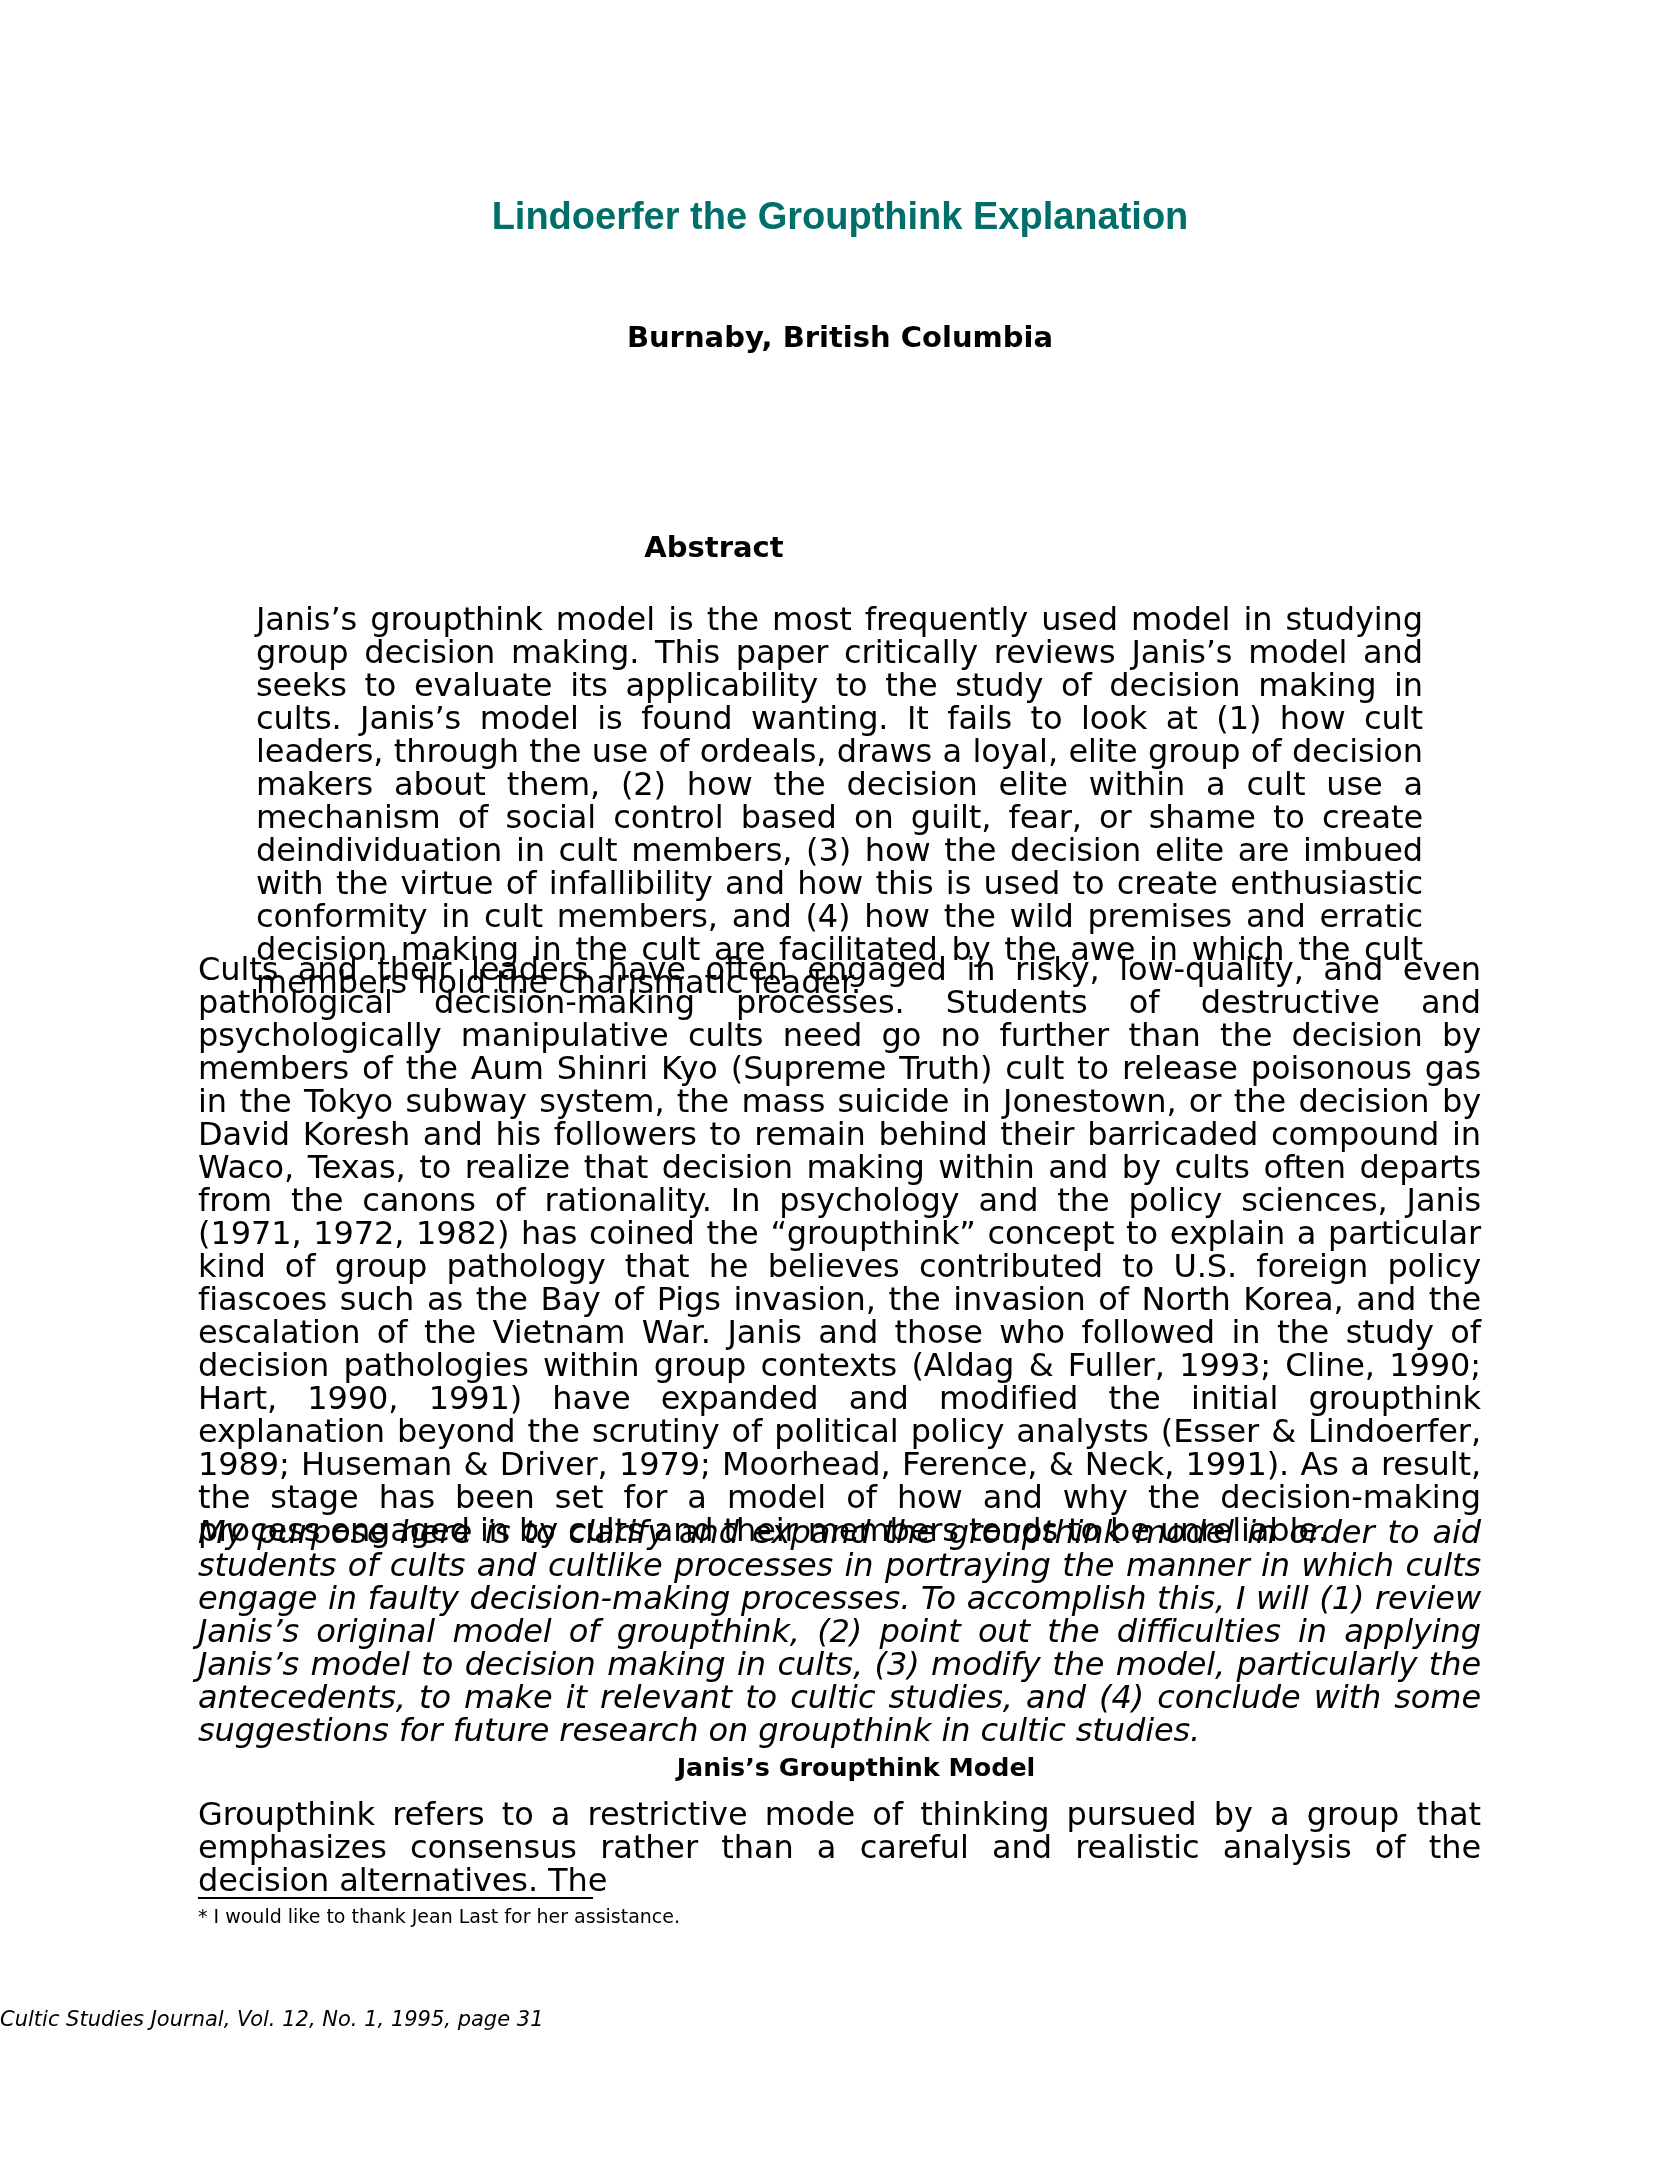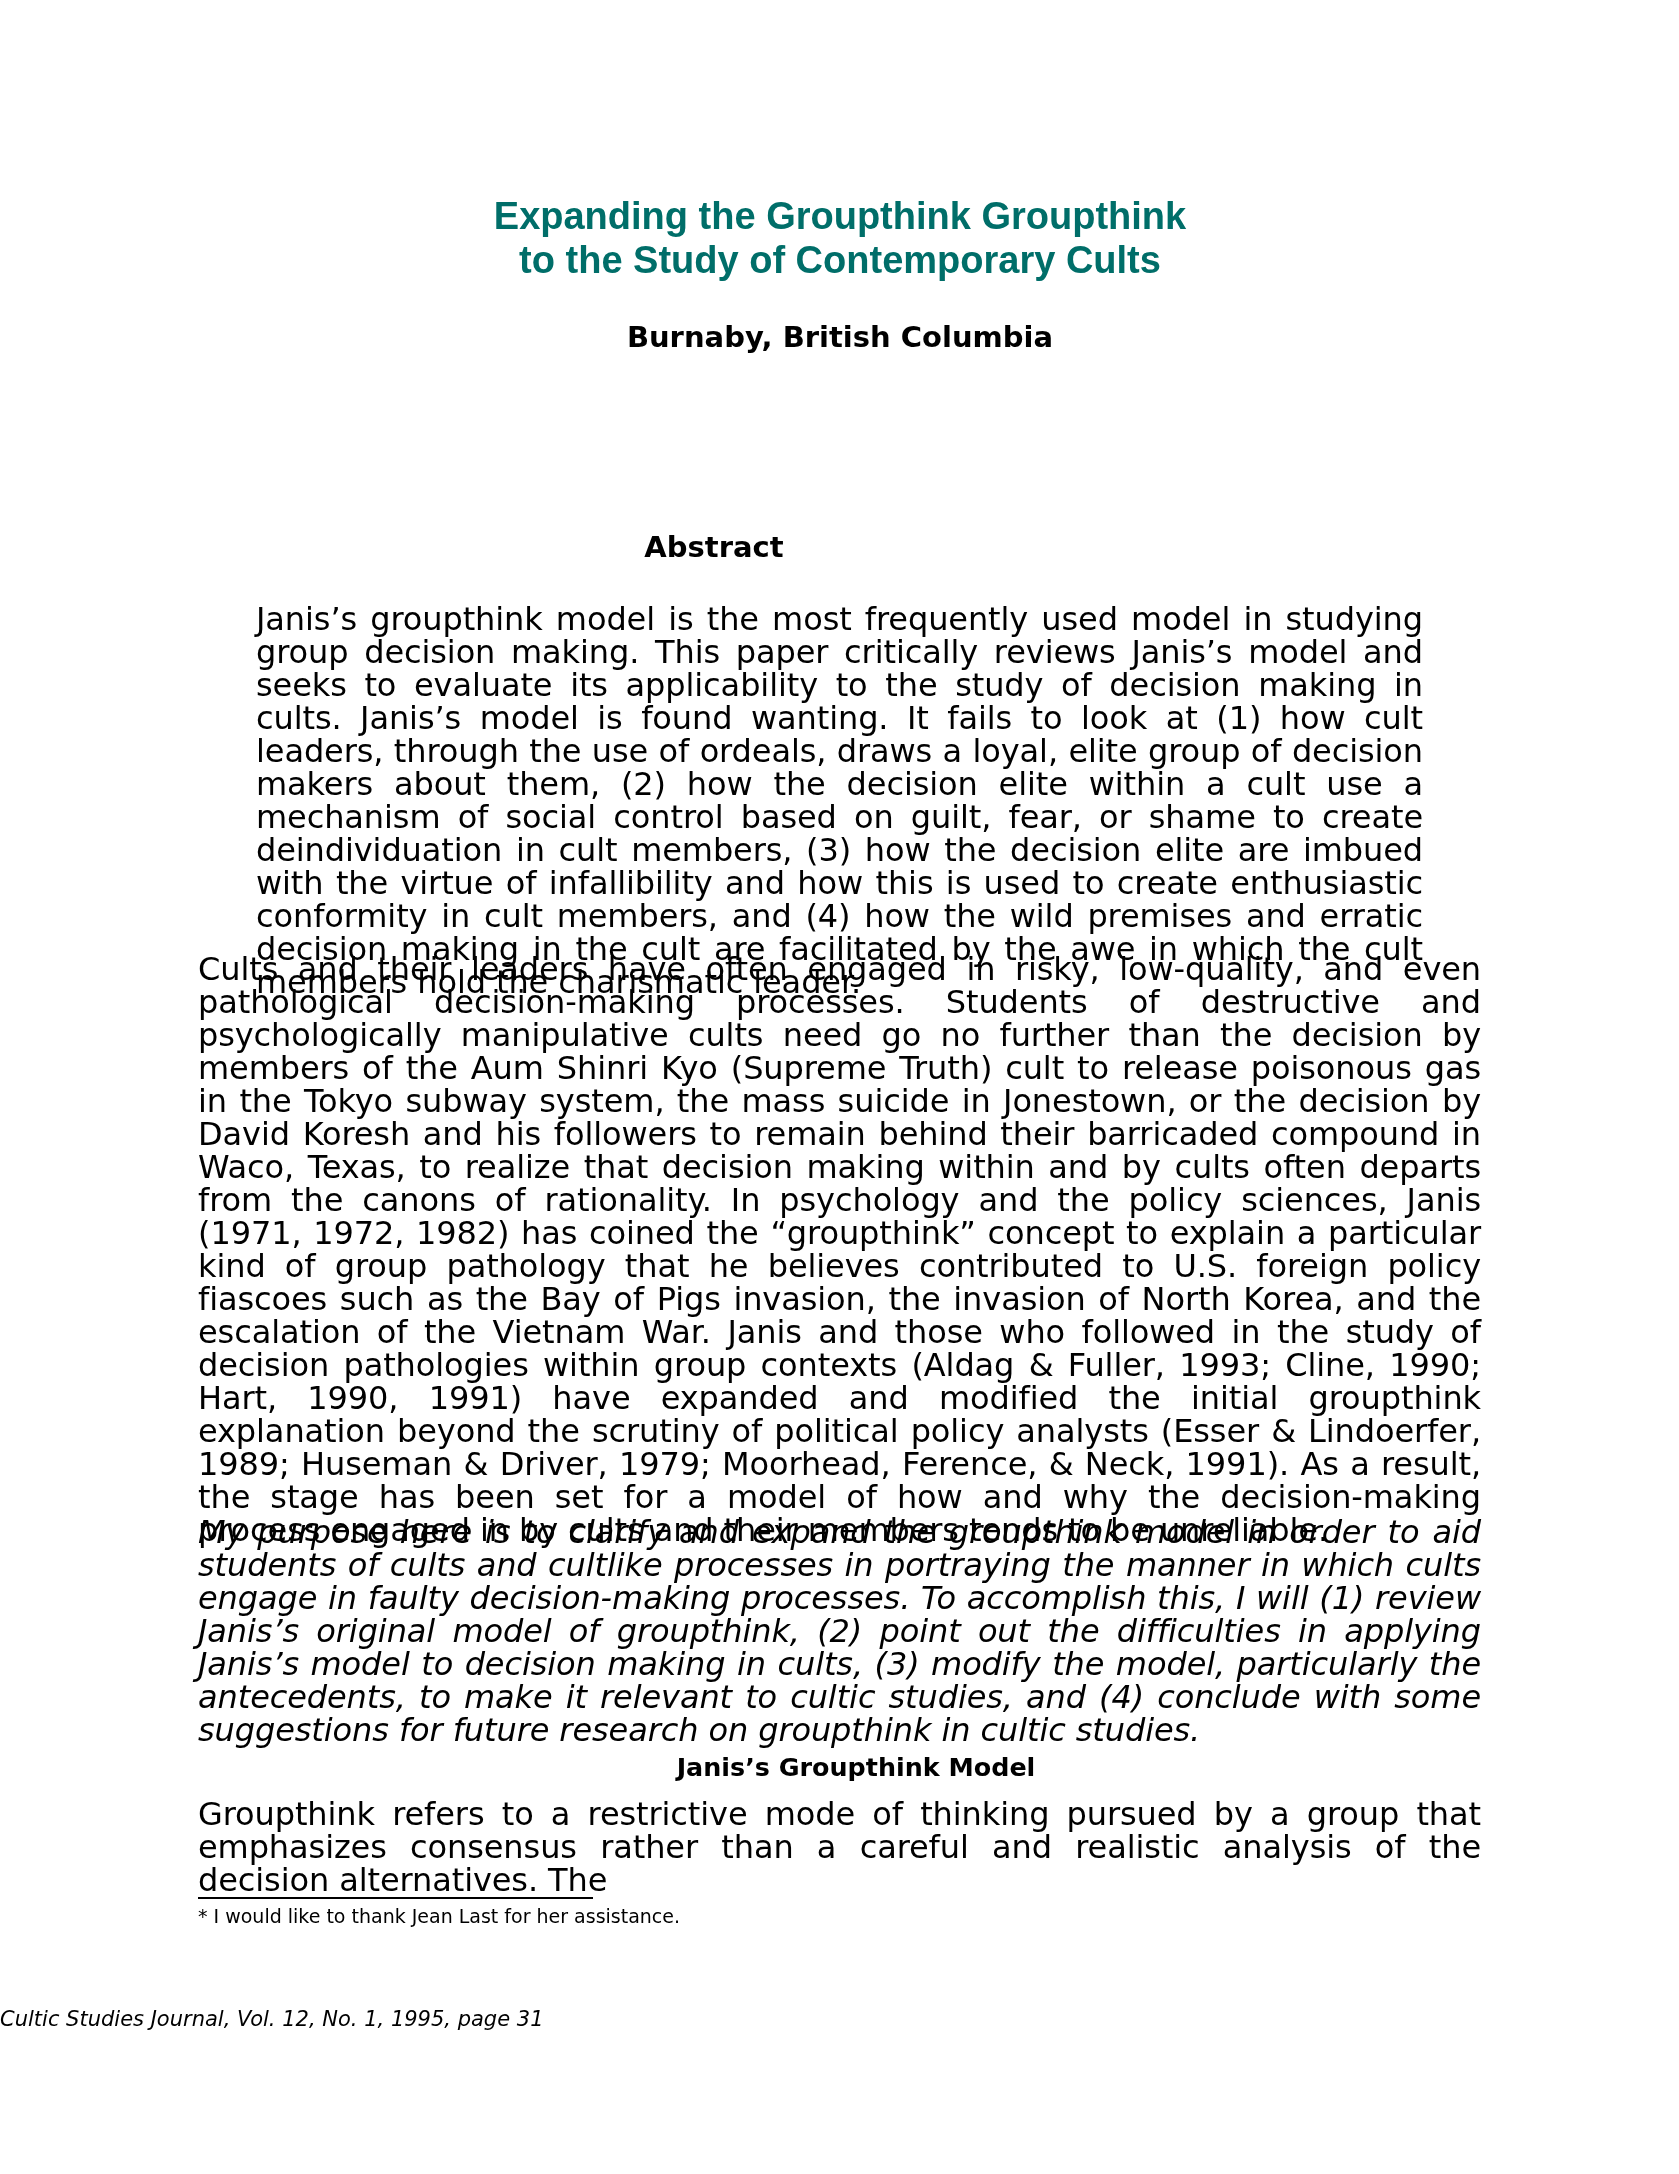--- a/index.html
+++ b/index.html
@@ -106,22 +106,21 @@
     text-align: left;
     font-style: italic;
     font-size: 21px;
     line-height: 26px;
   }
 </style>
 </head>
 <body>
 
 <h1 class="title" style="margin:0;">
-  <span class="line">Expanding the Groupthink Groupthink</span>
-  <span class="line">to the Study of Contemporary Cults</span>
+  <span class="line">Lindoerfer the Groupthink Explanation</span>
 </h1>
 
 <div class="authors">
   <span class="line">Burnaby, British Columbia</span>
 </div>
 
 <h2 class="abstract-heading" style="margin:0;">Abstract</h2>
 
 <p class="para abstract-body">Janis’s groupthink model is the most frequently used model in studying group decision making. This paper critically reviews Janis’s model and seeks to evaluate its applicability to the study of decision making in cults. Janis’s model is found wanting. It fails to look at (1) how cult leaders, through the use of ordeals, draws a loyal, elite group of decision makers about them, (2) how the decision elite within a cult use a mechanism of social control based on guilt, fear, or shame to create deindividuation in cult members, (3) how the decision elite are imbued with the virtue of infallibility and how this is used to create enthusiastic conformity in cult members, and (4) how the wild premises and erratic decision making in the cult are facilitated by the awe in which the cult members hold the charismatic leader.</p>
 

